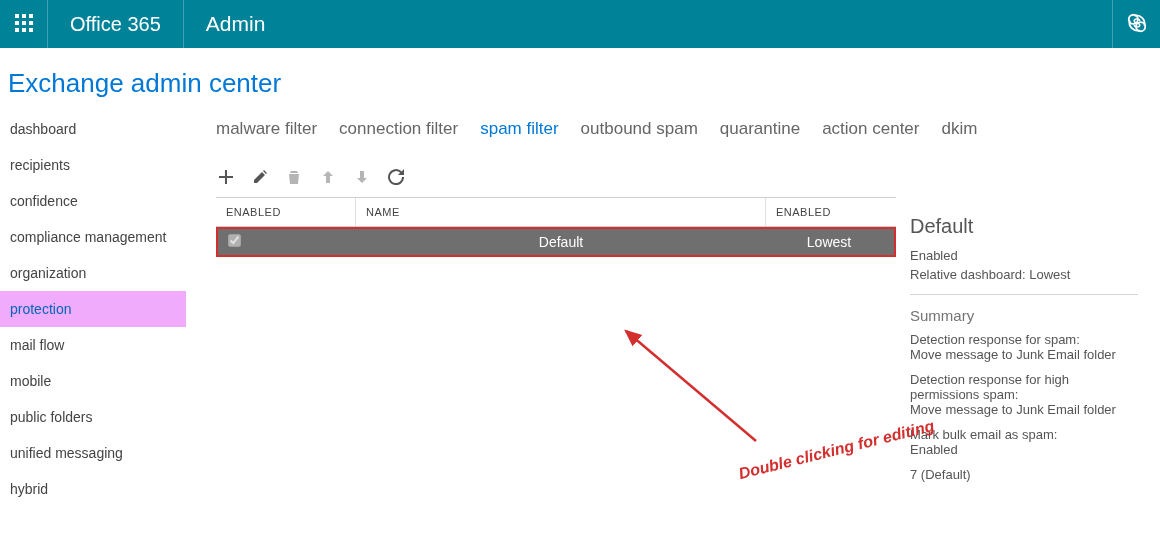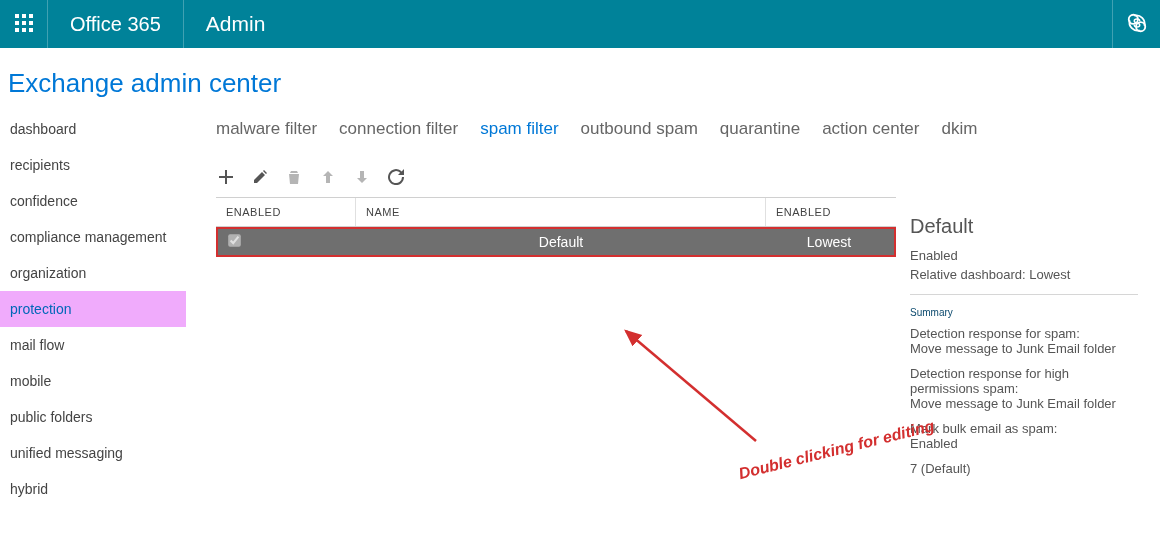--- a/index.html
+++ b/index.html
@@ -57,21 +57,21 @@
 
   .annotation { position:absolute; left:420px; top:210px; pointer-events:none; }
   .annotation svg { overflow:visible; }
   .annotation .txt { position:absolute; left:130px; top:120px; color:#d32f2f; font-weight:bold; font-style:italic; font-size:16px; transform:rotate(-14deg); white-space:nowrap;}
 
   
   .details { width:250px; flex:0 0 250px; padding:18px 8px 0 14px; font-size:13px; color:#555; }
   .details h2 { font-size:20px; font-weight:400; color:#555; margin-bottom:10px; }
   .details .line { margin-bottom:4px; }
   .details hr { border:none; border-top:1px solid #d6d6d6; margin:12px 0; }
-  .details .sec-title { color:#0c4a6e; font-size:10px; margin-bottom:8px; }
+  .details .sec-title { color:#737373; font-size:15px; margin-bottom:8px; }
   .details .pair { margin-bottom:10px; }
   .details .pair .k { display:block; }
   .details .pair .v { display:block; }
 </style>
 </head>
 <body>
 
 <div class="topbar">
   <div class="waffle">
     <span>

